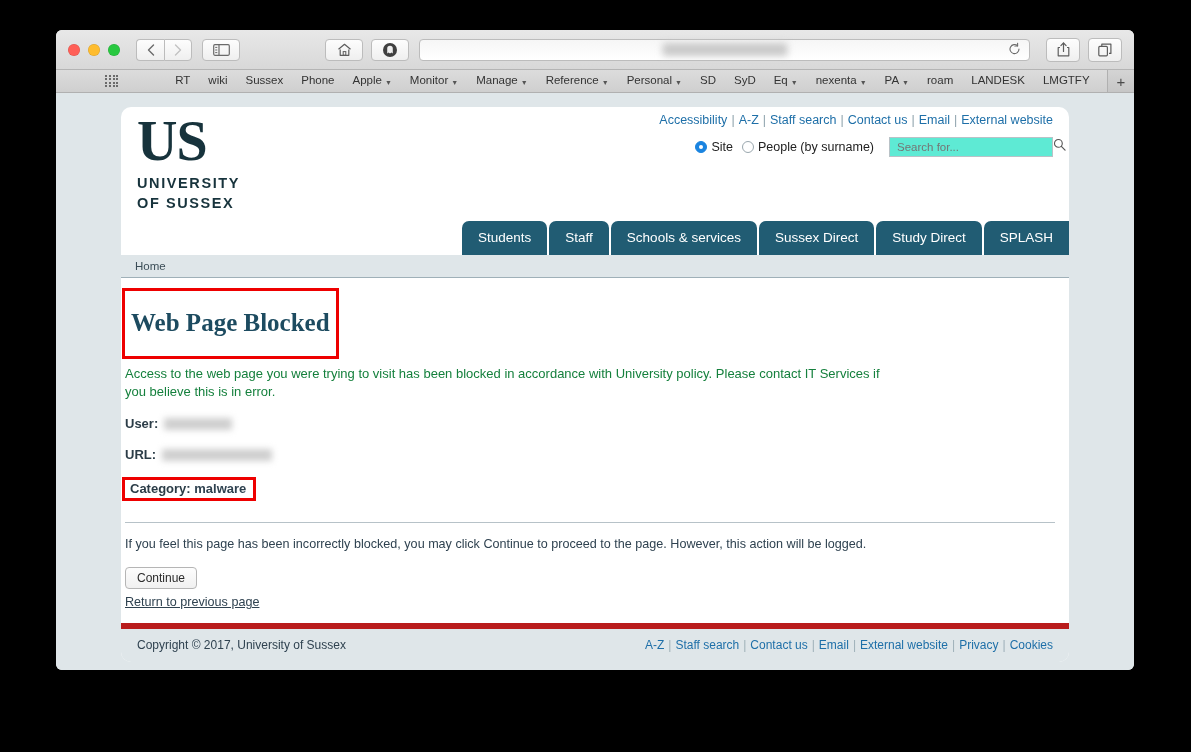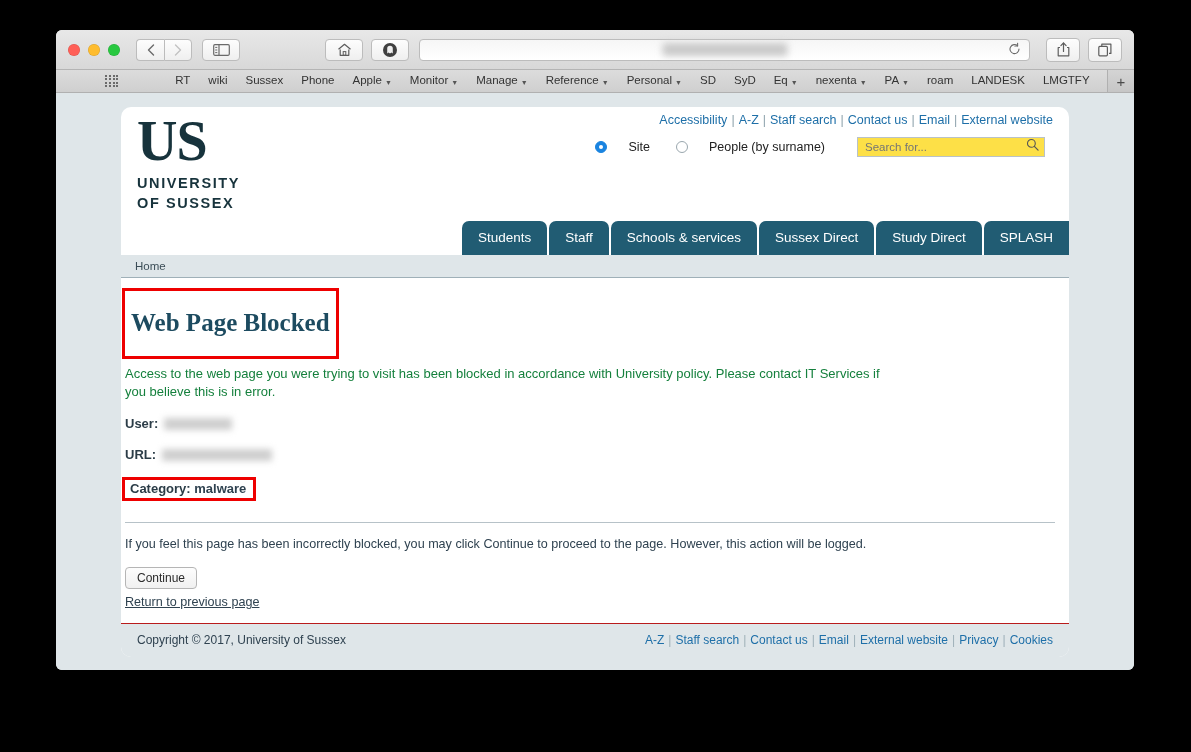--- a/index.html
+++ b/index.html
@@ -210,25 +210,25 @@
     top: 6px;
     font-size: 12.5px;
     color: #1e6fa8;
     white-space: nowrap;
   }
   .util-links a { color: #1e6fa8; text-decoration: none; }
   .util-sep { color: #8fa3ad; margin: 0 4px; }
 
   .search-row {
     position: absolute;
-    right: 24px;
+    right: 16px;
     top: 30px;
     display: flex;
     align-items: center;
-    gap: 20px;
+    gap: 3px;
     font-size: 12.5px;
     color: #222;
     white-space: nowrap;
   }
   .radio {
     width: 12px; height: 12px;
     border-radius: 50%;
     border: 1px solid #9aa7ae;
     background: #fff;
     display: inline-block;
@@ -243,24 +243,24 @@
   .radio.checked::after {
     content: "";
     position: absolute;
     left: 3px; top: 3px;
     width: 4px; height: 4px;
     border-radius: 50%;
     background: #fff;
   }
   .radio-label { margin-right: 6px; margin-left: 1px; }
   .search-box {
-    width: 188px;
+    width: 164px;
     height: 20px;
     border: 1px solid #b9c2c7;
-    background: #fde047;
+    background: #5eead4;
     display: flex;
     padding: 0 5px;
     box-sizing: border-box;
     margin-left: 6px;
   }
   .search-box input {
     border: none;
     outline: none;
     flex: 1;
     font-size: 11.5px;
@@ -396,21 +396,21 @@
     display: block;
     font-size: 12.6px;
     color: #2f4250;
     text-decoration: underline;
     margin-bottom: 14px;
   }
 
   
   .site-footer {
     background: #dfe6e9;
-    border-top: 1px solid #b91c1c;
+    border-top: 6px solid #b91c1c;
     padding: 9px 16px 10px 16px;
     display: flex;
     justify-content: space-between;
     align-items: center;
     font-size: 12px;
     color: #2f4250;
   }
   .footer-links { color: #1e6fa8; white-space: nowrap; }
   .footer-links a { color: #1e6fa8; text-decoration: none; }
   .footer-sep { color: #9fb0b8; margin: 0 4px; }

